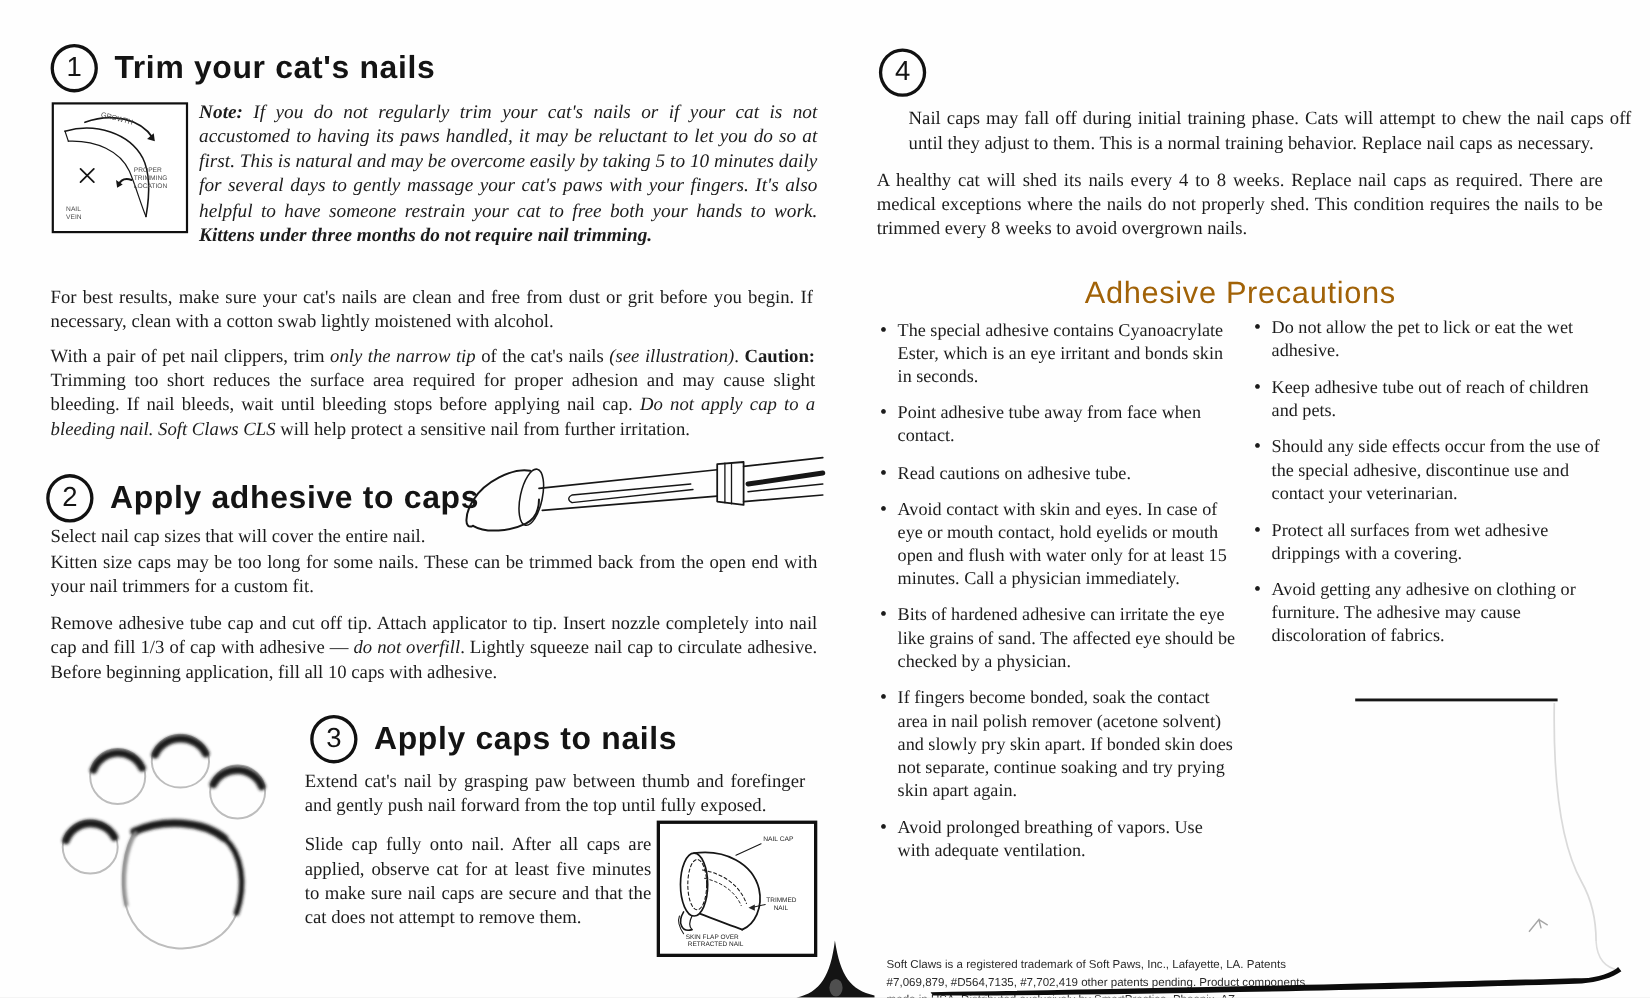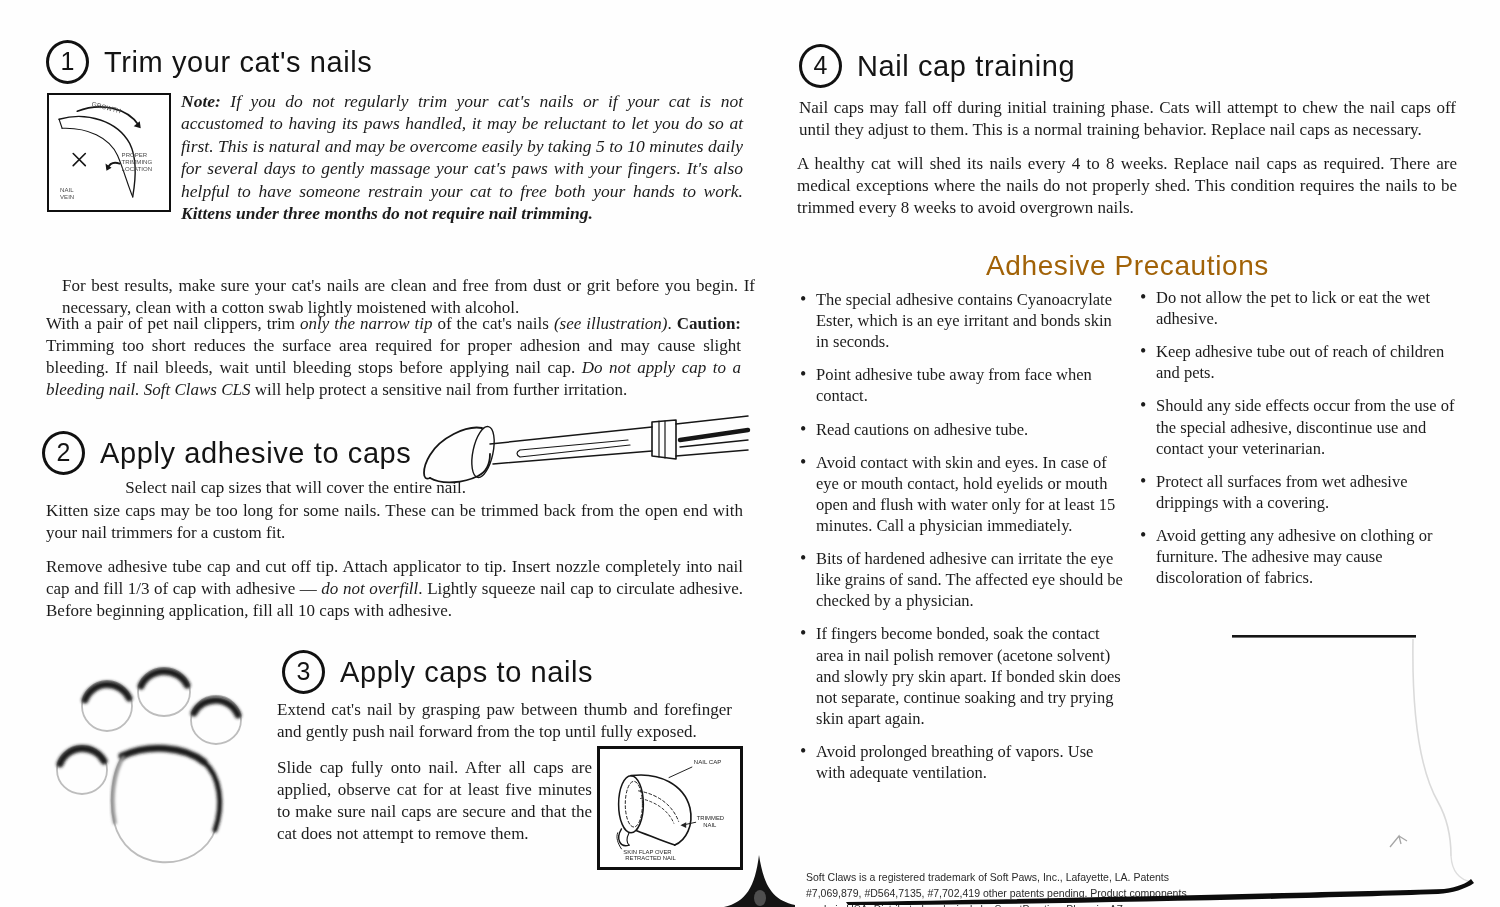--- a/index.html
+++ b/index.html
@@ -9,25 +9,25 @@
     font-family:"Liberation Serif", serif; color:#1c1c1c;
   }
   .abs { position:absolute; }
 
   
   .sec-header { display:flex; align-items:center; gap:15px;
     font-family:"Liberation Sans", sans-serif; color:#141414; }
   .num-circle { width:37px; height:37px; border:3px solid #111; border-radius:50%;
     display:flex; align-items:center; justify-content:center;
     font-size:25px; font-weight:500; flex:0 0 auto; padding-bottom:1px; }
-  .sec-title { font-size:29px; font-weight:400; letter-spacing:0.6px; white-space:nowrap; }
+  .sec-title { font-size:29px; font-weight:700; letter-spacing:0.6px; white-space:nowrap; }
 
   
   .body-text { font-size:17px; line-height:1.3; text-align:justify; }
-  .left-align { text-align:right; }
+  .left-align { text-align:left; }
   .note-text { font-size:17.5px; line-height:1.28; text-align:justify; }
   .rs-b { font-weight:bold; }
   .rs-i { font-style:italic; }
 
   
   .bullets { list-style:none; margin:0; padding:0; font-size:16.5px; line-height:1.28; }
   .bullets li { position:relative; padding-left:17px; margin-bottom:12px; }
   .bullets li::before { content:"\2022"; position:absolute; left:1px; top:-1px; font-size:18px; }
 
   .prec-heading { font-family:"Liberation Sans", sans-serif; font-size:28px;
@@ -69,21 +69,21 @@
       <text class="dlabel" x="72" y="61" font-size="6">PROPER</text>
       <text class="dlabel" x="72" y="68" font-size="6">TRIMMING</text>
       <text class="dlabel" x="72" y="75" font-size="6">LOCATION</text>
       <text class="dlabel" x="11" y="96" font-size="6">NAIL</text>
       <text class="dlabel" x="11" y="103" font-size="6">VEIN</text>
     </svg>
   </div>
 
   <p class="abs note-text" style="left:181px; top:90px; width:562px; margin:0;"><span class="rs-b rs-i">Note: </span><span class="rs-i">If you do not regularly trim your cat's nails or if your cat is not accustomed to having its paws handled, it may be reluctant to let you do so at first. This is natural and may be overcome easily by taking 5 to 10 minutes daily for several days to gently massage your cat's paws with your fingers. It's also helpful to have someone restrain your cat to free both your hands to work. </span><span class="rs-b rs-i">Kittens under three months do not require nail trimming.</span></p>
 
-  <p class="abs body-text" style="left:46px; top:259px; width:693px; margin:16px;">For best results, make sure your cat's nails are clean and free from dust or grit before you begin. If necessary, clean with a cotton swab lightly moistened with alcohol.</p>
+  <p class="abs body-text" style="left:46px; top:259px; width:693px; margin:0;">For best results, make sure your cat's nails are clean and free from dust or grit before you begin. If necessary, clean with a cotton swab lightly moistened with alcohol.</p>
 
   <p class="abs body-text" style="left:46px; top:313px; width:695px; margin:0;"><span>With a pair of pet nail clippers, trim </span><span class="rs-i">only the narrow tip</span><span> of the cat's nails </span><span class="rs-i">(see illustration)</span><span>. </span><span class="rs-b">Caution:</span><span> Trimming too short reduces the surface area required for proper adhesion and may cause slight bleeding. If nail bleeds, wait until bleeding stops before applying nail cap. </span><span class="rs-i">Do not apply cap to a bleeding nail. Soft Claws CLS</span><span> will help protect a sensitive nail from further irritation.</span></p>
 
   <div class="abs sec-header" style="left:42px; top:431px;">
     <span class="num-circle">2</span>
     <span class="sec-title">Apply adhesive to caps</span>
   </div>
 
   <div class="abs" style="left:420px; top:414px; width:328px; height:92px;">
     <svg viewBox="0 0 328 92" width="328" height="92">
@@ -159,24 +159,23 @@
       <text class="dlabel-dark" x="101" y="75" font-size="6.2">TRIMMED</text>
       <text class="dlabel-dark" x="108" y="82" font-size="6.2">NAIL</text>
       <path class="stroke" stroke-width="1" d="M22,105 C18,99 16,93 18,88"></path>
       <text class="dlabel-dark" x="24" y="110" font-size="6.2">SKIN FLAP OVER</text>
       <text class="dlabel-dark" x="26" y="117" font-size="6.2">RETRACTED NAIL</text>
     </svg>
   </div>
 
   <div class="abs sec-header" style="left:799px; top:44px;">
     <span class="num-circle">4</span>
-    <span class="sec-title">Nail cap training</span>
-  </div>
-
-  <p class="abs body-text" style="left:799px; top:97px; width:657px; margin:0;">Nail caps may fall off during initial training phase. Cats will attempt to chew the nail caps off until they adjust to them. This is a normal training behavior. Replace nail caps as necessary.</p>
+  </div>
+
+  <p class="abs body-text" style="left:826px; top:97px; width:657px; margin:0;">Nail caps may fall off during initial training phase. Cats will attempt to chew the nail caps off until they adjust to them. This is a normal training behavior. Replace nail caps as necessary.</p>
 
   <p class="abs body-text" style="left:797px; top:153px; width:660px; margin:0;">A healthy cat will shed its nails every 4 to 8 weeks. Replace nail caps as required. There are medical exceptions where the nails do not properly shed. This condition requires the nails to be trimmed every 8 weeks to avoid overgrown nails.</p>
 
   <h2 class="abs prec-heading" style="left:800px; top:250px; width:655px; margin:0;">Adhesive Precautions</h2>
 
   <ul class="abs bullets" style="left:799px; top:289px; width:325px;">
     <li>The special adhesive contains Cyanoacrylate Ester, which is an eye irritant and bonds skin in seconds.</li>
     <li>Point adhesive tube away from face when contact.</li>
     <li>Read cautions on adhesive tube.</li>
     <li>Avoid contact with skin and eyes. In case of eye or mouth contact, hold eyelids or mouth open and flush with water only for at least 15 minutes. Call a physician immediately.</li>

